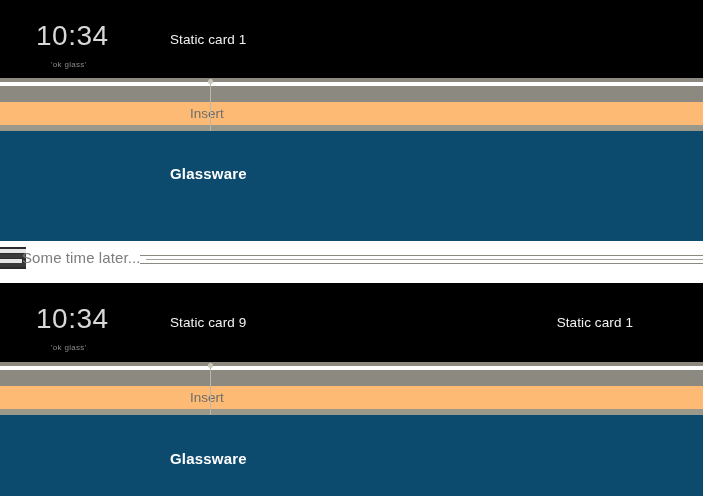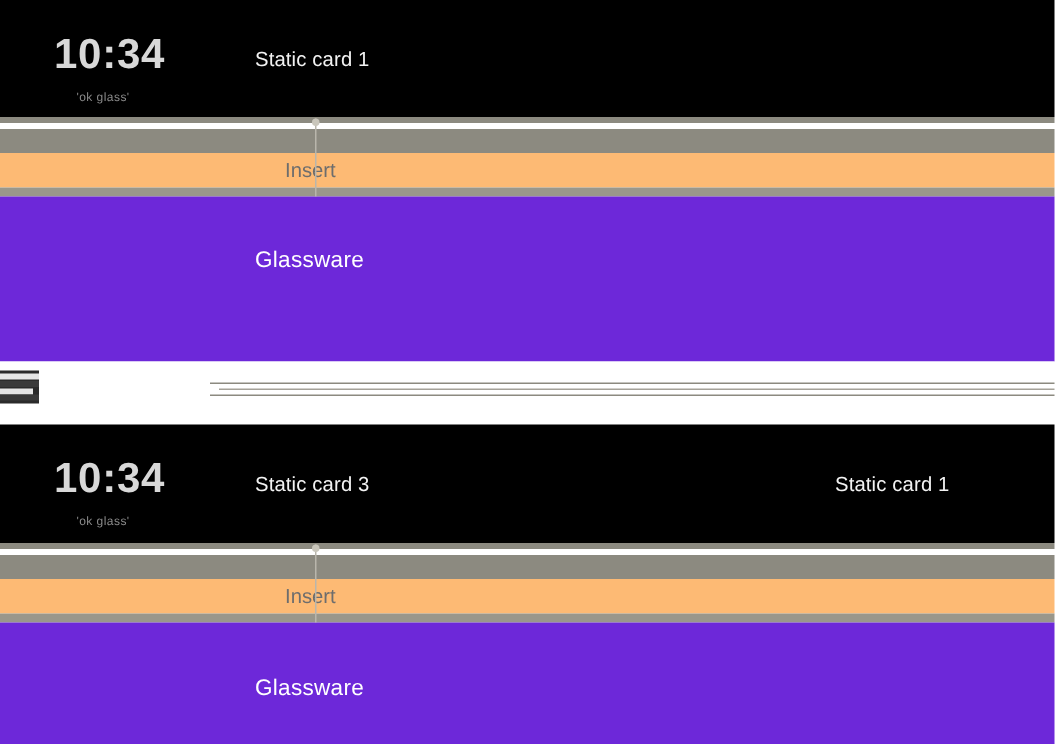--- a/index.html
+++ b/index.html
@@ -33,21 +33,21 @@
 
   
   .clock-band {
     background: #000000;
     color: #e8e8e8;
   }
   .clock-time {
     position: absolute;
     left: 36px;
     font-size: 28px;
-    font-weight: 700;
+    font-weight: 400;
     letter-spacing: 0.5px;
     color: #d8d8d8;
     line-height: 1;
     white-space: nowrap;
   }
   .clock-hint {
     position: absolute;
     left: 51px;
     font-size: 8px;
     color: #8a8a8a;
@@ -78,21 +78,22 @@
   .insert-label {
     position: absolute;
     left: 190px;
     font-size: 13.5px;
     color: #6d6d6d;
     white-space: nowrap;
   }
 
   
   .glassware-band {
-    background: #6d28d9;
+    background: #0c4a6e;
+    font-weight: bold;
   }
   .glassware-label {
     position: absolute;
     left: 170px;
     font-size: 15px;
     color: #ffffff;
     white-space: nowrap;
     letter-spacing: 0.2px;
   }
 
@@ -177,30 +178,31 @@
 
   <div class="later-row" style="top:241px; height:42px;">
 
     <div class="later-badge" style="top:6px; height:22px;">
       <div class="slab hi" style="top:2px;  width:26px;"></div>
       <div class="slab" style="top:7px;  width:26px;"></div>
       <div class="slab hi" style="top:12px; width:22px;"></div>
       <div class="slab" style="top:16px; width:26px;"></div>
     </div>
 
+    <div class="later-text" style="top:8px;">Some time later...</div>
 
     <div class="later-rule" style="left:140px; top:14px; width:563px;"></div>
     <div class="later-rule thin" style="left:146px; top:18px; width:557px;"></div>
     <div class="later-rule" style="left:140px; top:22px; width:563px;"></div>
   </div>
 
   <div class="band clock-band" style="top:283px; height:79px;">
     <div class="clock-time" style="top:22px;">10:34</div>
     <div class="clock-hint" style="top:60px;">'ok glass'</div>
-    <div class="card-label" style="left:170px; top:32px;">Static card 3</div>
+    <div class="card-label" style="left:170px; top:32px;">Static card 9</div>
     <div class="card-label" style="right:70px; top:32px;">Static card 1</div>
   </div>
 
   <div class="band grey-bar" style="top:362px; height:4px;"></div>
   <div class="band" style="top:366px; height:4px; background:#ffffff;"></div>
   <div class="band grey-bar" style="top:370px; height:16px;"></div>
 
   <div class="band insert-row" style="top:386px; height:23px;">
     <div class="insert-label" style="top:4px;">Insert</div>
   </div>

